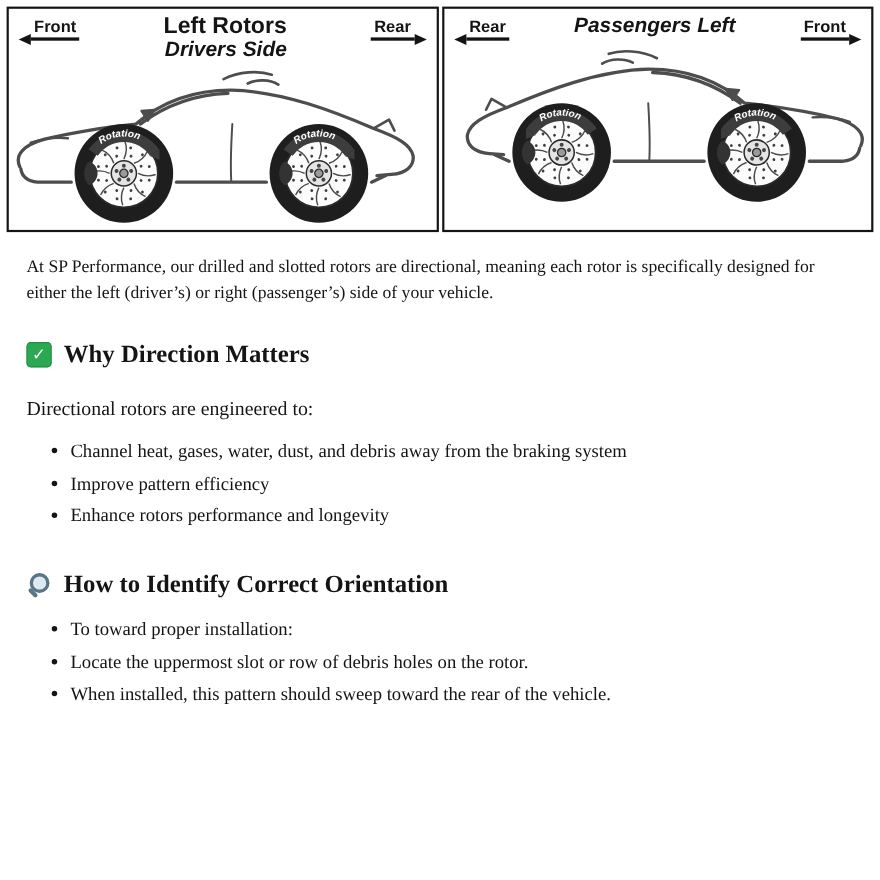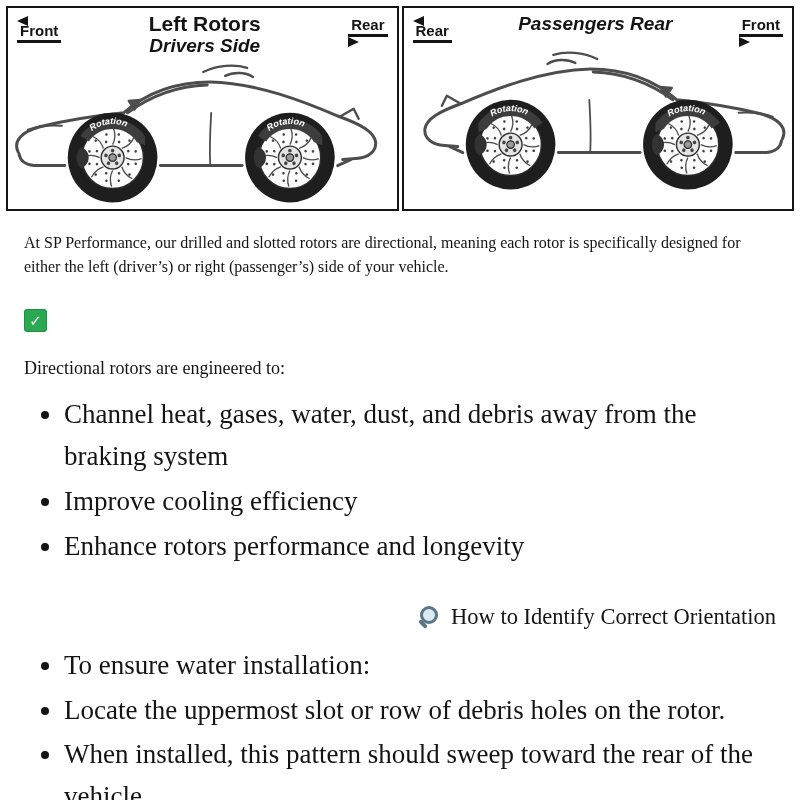--- a/index.html
+++ b/index.html
@@ -11,44 +11,44 @@
   
   .diagram { display:flex; padding:6px 6px 0 6px; }
   .panel { flex:1; border:2px solid #141414; background:#fff; }
   .panel + .panel { margin-left:3px; }
 
   .panel-header {
     display:flex; justify-content:space-between; align-items:flex-start;
     padding:5px 9px 0 9px;
     font-family:"Liberation Sans", sans-serif;
   }
-  .title-block { text-align:center; line-height:1.05; }
+  .title-block { text-align:right; line-height:1.05; }
   .panel-title { font-size:21px; font-weight:bold; }
   .panel-subtitle { font-size:19px; font-weight:bold; font-style:italic; margin-top:1px; }
 
-  .dir { display:flex; font-weight:bold; font-size:15px; margin-top:3px;flex-direction:column; }
+  .dir { display:flex; align-items:flex-end; font-weight:bold; font-size:15px; margin-top:3px; }
   .dir-text { border-bottom:3px solid #141414; padding:0 3px 1px 3px; }
   .tri { width:0; height:0; border-top:5px solid transparent; border-bottom:5px solid transparent; margin-bottom:-4px; }
   .tri-left  { border-right:11px solid #141414; }
   .tri-right { border-left:11px solid #141414; }
 
   .car-svg { display:block; width:100%; height:auto; margin-top:2px; }
 
   
   .content { padding:0 24px; }
   .intro { font-size:16px; line-height:1.5; margin:20px 0 0 0; max-width:752px; }
 
   h2 { display:flex; align-items:center; gap:11px; font-size:22.5px; margin:30px 0 0 0; }
   .h-bold { font-weight:bold; }
-  .h-normal { font-weight:normal; margin-top:36px;justify-content:flex-end; }
+  .h-normal { font-weight:bold; margin-top:36px; }
 
   .lead { font-size:18px; margin:26px 0 0 0; }
 
   ul { margin:15px 0 0 0; padding-left:40px; list-style:disc; }
-  li { font-size:27px; line-height:1.55; margin-bottom:3px; max-width:712px; }
+  li { font-size:17px; line-height:1.55; margin-bottom:3px; max-width:712px; }
   li::marker { color:#141414; }
 
   .check-icon {
     width:23px; height:23px; border-radius:4px; background:#2aa952;
     color:#fff; display:inline-flex; align-items:center; justify-content:center;
     font-size:15px; font-weight:bold; flex:0 0 auto;
     font-family:"DejaVu Sans", sans-serif;
     box-shadow:inset 0 0 0 1px #1f8f43;
   }
   .mag-icon { position:relative; width:23px; height:23px; display:inline-block; flex:0 0 auto; }
@@ -168,21 +168,21 @@
     </svg>
   </div>
 
   <div class="panel">
     <div class="panel-header">
       <div class="dir">
         <span class="tri tri-left"></span>
         <span class="dir-text">Rear</span>
       </div>
       <div class="title-block">
-        <div class="panel-subtitle">Passengers Rear</div>
+        <div class="panel-subtitle">Passengers Left</div>
       </div>
       <div class="dir">
         <span class="dir-text">Front</span>
         <span class="tri tri-right"></span>
       </div>
     </div>
 
     <svg class="car-svg" viewBox="0 0 390 152">
       <g transform="translate(390,0) scale(-1,1)" stroke="#4d4d4d" stroke-width="3" fill="none" stroke-linecap="round" stroke-linejoin="round">
         <path d="M 10 94 C 5 83 14 74 32 69 C 60 62 88 58 116 55 C 140 34 170 24 203 24 C 250 25 298 44 333 59 C 355 67 367 74 369 84 C 370 93 363 100 349 101 L 336 102"></path>
@@ -222,34 +222,35 @@
     </svg>
   </div>
 </div>
 
 <main class="content">
 
   <p class="intro">At SP Performance, our drilled and slotted rotors are directional, meaning each rotor is specifically designed for either the left (driver’s) or right (passenger’s) side of your vehicle.</p>
 
   <h2 class="h-bold">
     <span class="check-icon">✓</span>
+    <span>Why Direction Matters</span>
   </h2>
 
   <p class="lead">Directional rotors are engineered to:</p>
 
   <ul>
     <li>Channel heat, gases, water, dust, and debris away from the braking system</li>
-    <li>Improve cooling efficiency</li>
+    <li>Improve pattern efficiency</li>
     <li>Enhance rotors performance and longevity</li>
   </ul>
 
   <h2 class="h-normal">
     <span class="mag-icon"></span>
     <span>How to Identify Correct Orientation</span>
   </h2>
 
   <ul>
-    <li>To ensure water installation:</li>
+    <li>To toward proper installation:</li>
     <li>Locate the uppermost slot or row of debris holes on the rotor.</li>
     <li>When installed, this pattern should sweep toward the rear of the vehicle.</li>
   </ul>
 
 </main>
 
 </body></html>

